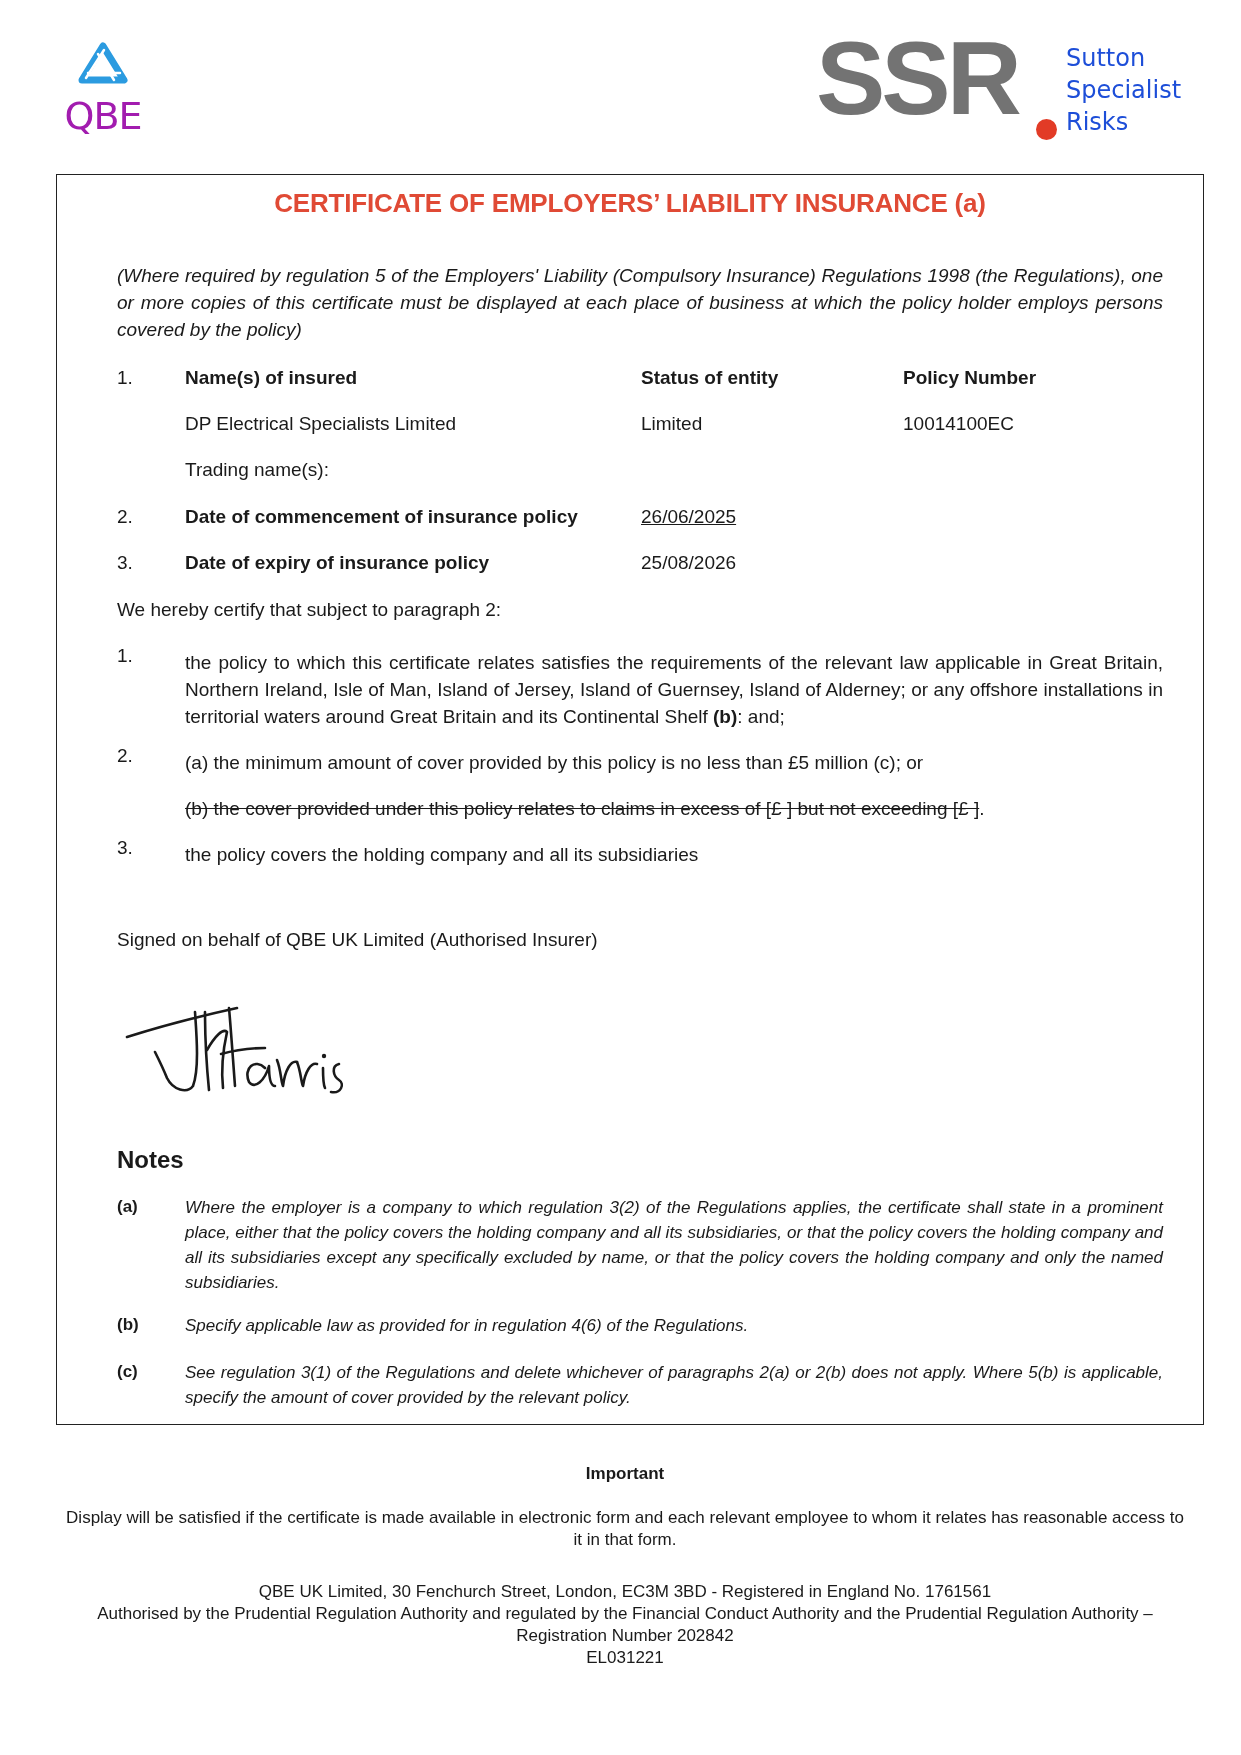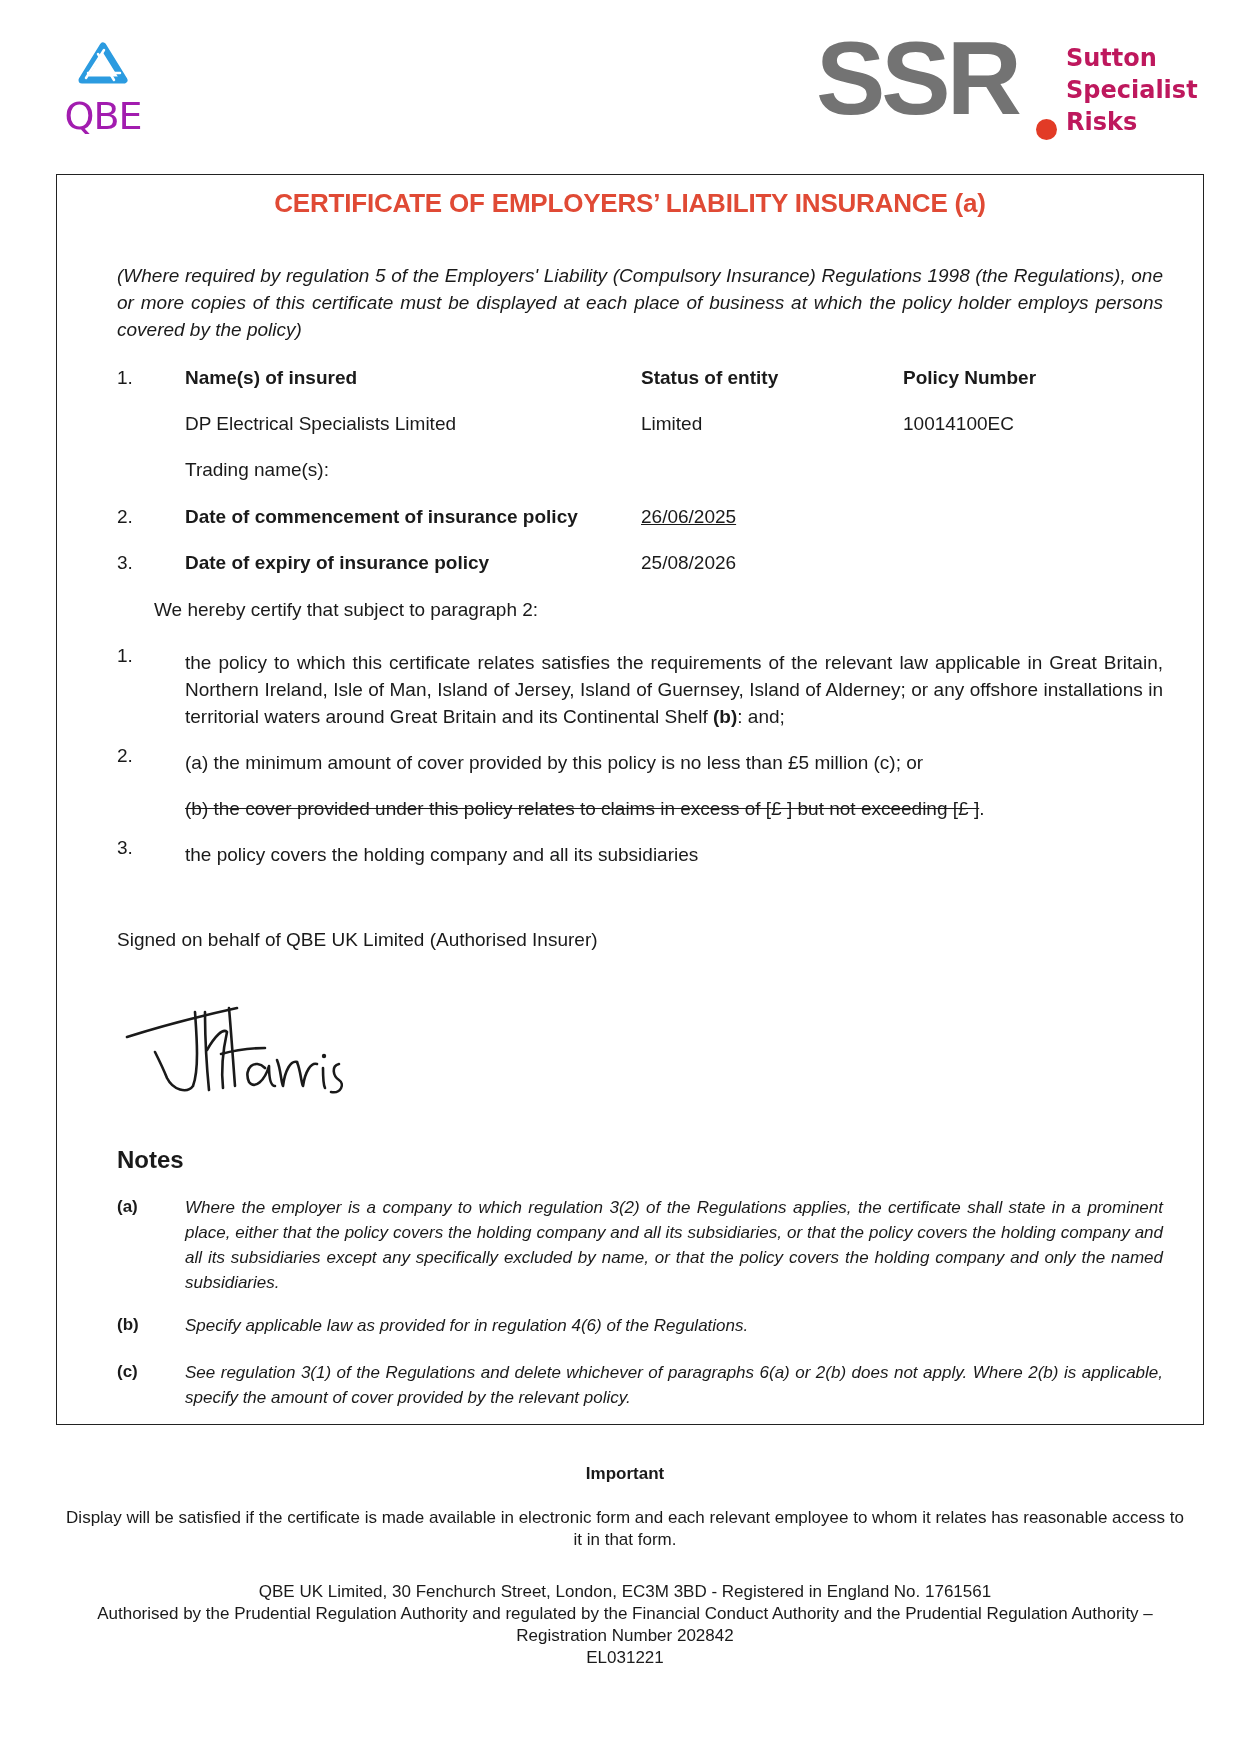--- a/index.html
+++ b/index.html
@@ -5,21 +5,21 @@
   html, body { margin:0; padding:0; background:#fff; }
   body { width:1241px; height:1755px; position:relative; font-family:"Liberation Sans", sans-serif; color:#1a1a1a; overflow:hidden; }
   .abs { position:absolute; }
   
   #qbe-logo { left:58px; top:40px; width:90px; height:100px; }
   #qbe-text { position:absolute; left:0; top:54px; width:90px; text-align:center; font-family:"DejaVu Sans", sans-serif; font-size:38px; font-weight:400; letter-spacing:-1px; color:#a21caf; }
   
   #ssr-logo { left:816px; top:40px; width:400px; height:100px; }
   #ssr-mark { position:absolute; left:0; top:-14px; font-family:Liberation Sans, sans-serif; font-weight:bold; font-size:104px; letter-spacing:-4px; color:#737373; line-height:1; }
   #ssr-dot { position:absolute; left:220px; top:79px; width:21px; height:21px; border-radius:50%; background:#e23b26; }
-  #ssr-words { position:absolute; left:250px; top:2px; font-family:"DejaVu Sans", sans-serif; font-weight:bold; font-size:24px; line-height:32px; color:#be185d; }
+  #ssr-words { position:absolute; left:250px; top:2px; font-family:"DejaVu Sans", sans-serif; font-weight:normal; font-size:24px; line-height:32px; color:#1d4ed8; }
   
   #cert-box { left:56px; top:174px; width:1148px; height:1251px; border:1.5px solid #222; box-sizing:border-box; }
   #cert-title { left:56px; top:188px; width:1148px; text-align:center; font-family:"Liberation Sans", sans-serif; font-weight:bold; font-size:26px; color:#e04a35; letter-spacing:-0.2px; }
   .body-text { font-size:19px; line-height:27px; }
   #intro { left:117px; top:262px; width:1046px; font-style:italic; text-align:justify; }
   .num { position:absolute; left:117px; }
   .col1 { position:absolute; left:185px; }
   .col2 { position:absolute; left:641px; }
   .col3 { position:absolute; left:903px; }
   .b { font-weight:bold; }
@@ -76,21 +76,21 @@
   <span class="col1" style="top:456px;">Trading name(s):</span>
 
   <span class="num" style="top:503px;">2.</span>
   <span class="col1 b" style="top:503px;">Date of commencement of insurance policy</span>
   <span class="col2" style="top:503px;text-decoration:underline;">26/06/2025</span>
 
   <span class="num" style="top:549px;">3.</span>
   <span class="col1 b" style="top:549px;">Date of expiry of insurance policy</span>
   <span class="col2" style="top:549px;">25/08/2026</span>
 
-  <span class="num" style="top:596px;margin-left:37px;">We hereby certify that subject to paragraph 2:</span>
+  <span class="num" style="top:596px;">We hereby certify that subject to paragraph 2:</span>
 
   <span class="num" style="top:642px;">1.</span>
   <div class="para" style="top:642px;"><span>the policy to which this certificate relates satisfies the requirements of the relevant law applicable in Great Britain, Northern Ireland, Isle of Man, Island of Jersey, Island of Guernsey, Island of Alderney; or any offshore installations in territorial waters around Great Britain and its Continental Shelf</span> <span class="b">(b)</span><span>: and;</span></div>
 
   <span class="num" style="top:742px;">2.</span>
   <div class="para" style="top:742px;">(a) the minimum amount of cover provided by this policy is no less than £5 million (c); or</div>
   <div class="para" style="top:788px;"><span class="strike">(b) the cover provided under this policy relates to claims in excess of [£ ] but not exceeding [£ ]</span><span>.</span></div>
 
   <span class="num" style="top:834px;">3.</span>
   <div class="para" style="top:834px;">the policy covers the holding company and all its subsidiaries</div>
@@ -119,20 +119,20 @@
 
 <div id="notes-heading" class="abs">Notes</div>
 <div class="abs" style="left:0;top:0;width:1241px;">
   <span class="note-label" style="top:1197px;">(a)</span>
   <div class="note-text" style="top:1195px;">Where the employer is a company to which regulation 3(2) of the Regulations applies, the certificate shall state in a prominent place, either that the policy covers the holding company and all its subsidiaries, or that the policy covers the holding company and all its subsidiaries except any specifically excluded by name, or that the policy covers the holding company and only the named subsidiaries.</div>
 
   <span class="note-label" style="top:1315px;">(b)</span>
   <div class="note-text" style="top:1313px;">Specify applicable law as provided for in regulation 4(6) of the Regulations.</div>
 
   <span class="note-label" style="top:1362px;">(c)</span>
-  <div class="note-text" style="top:1360px;">See regulation 3(1) of the Regulations and delete whichever of paragraphs 6(a) or 2(b) does not apply. Where 2(b) is applicable, specify the amount of cover provided by the relevant policy.</div>
+  <div class="note-text" style="top:1360px;">See regulation 3(1) of the Regulations and delete whichever of paragraphs 2(a) or 2(b) does not apply. Where 5(b) is applicable, specify the amount of cover provided by the relevant policy.</div>
 </div>
 
 <div class="footer b" style="top:1463px;">Important</div>
 <div class="footer" style="top:1507px;">Display will be satisfied if the certificate is made available in electronic form and each relevant employee to whom it relates has reasonable access to it in that form.</div>
 <div class="footer" style="top:1581px;">QBE UK Limited, 30 Fenchurch Street, London, EC3M 3BD - Registered in England No. 1761561</div>
 <div class="footer" style="top:1603px;">Authorised by the Prudential Regulation Authority and regulated by the Financial Conduct Authority and the Prudential Regulation Authority – Registration Number 202842</div>
 <div class="footer" style="top:1647px;">EL031221</div>
 
 </body></html>

